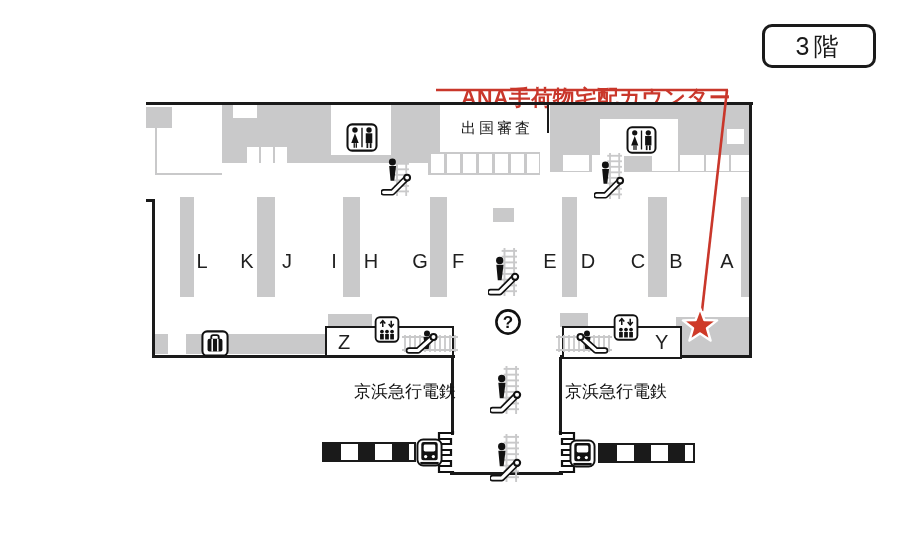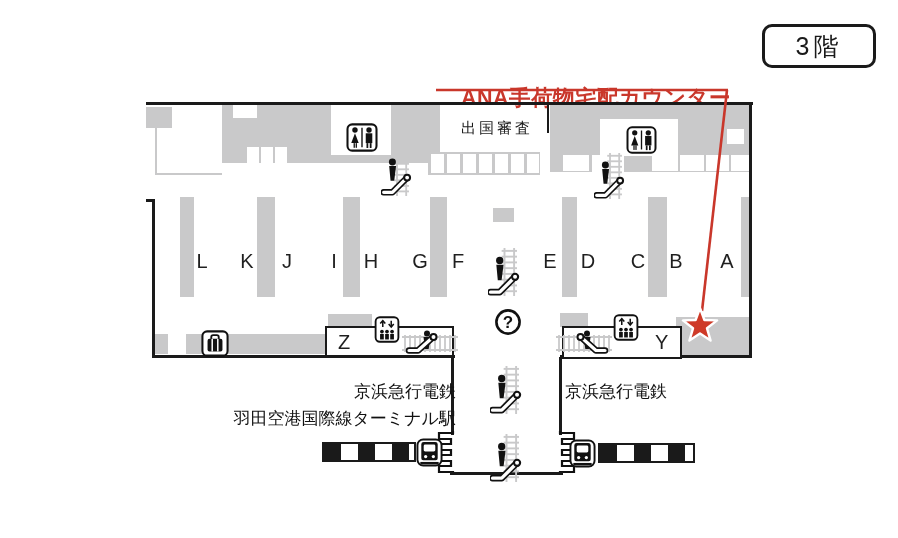--- a/index.html
+++ b/index.html
@@ -249,21 +249,20 @@
     </svg>
   <svg class="icon" style="left:490px;top:434px;" width="33" height="48">
       <use href="#sym-esc-v"></use>
     </svg>
   <svg class="icon" style="left:201px;top:330px;" width="28" height="27">
       <use href="#sym-baggage"></use>
     </svg>
 
   <div class="station" style="right:442px;top:378px;text-align:right;">
     <div>京浜急行電鉄</div>
-    <div>羽田空港国際線ターミナル駅</div>
   </div>
   <div class="station" style="left:565px;top:378px;text-align:left;">
     <div>京浜急行電鉄</div>
   </div>
 
   <div class="track" style="left:322px;top:442px;width:90px;"></div>
   <svg class="icon" style="left:416px;top:438px;" width="27" height="29">
       <use href="#sym-train"></use>
     </svg>
   <svg class="icon" style="left:569px;top:439px;" width="27" height="29">

